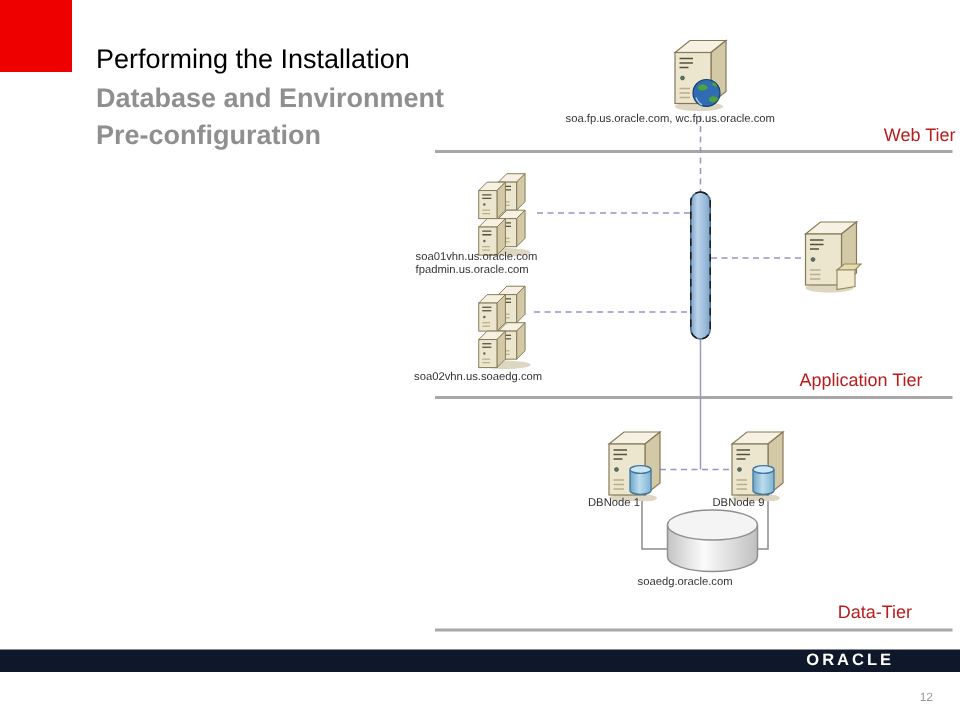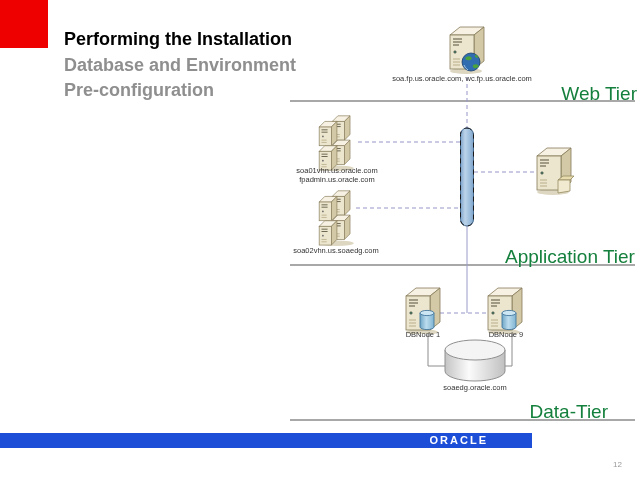--- a/index.html
+++ b/index.html
@@ -3,29 +3,29 @@
 <meta charset="utf-8">
 <style>
   html,body{margin:0;padding:0;background:#e9e9e9;}
   .slide{
     position:relative;width:640px;height:480px;background:#ffffff;overflow:hidden;
     font-family:"Liberation Sans","DejaVu Sans",sans-serif;
   }
   .abs{position:absolute;}
   
   .brand-block{left:0;top:0;width:48px;height:48px;background:#ee0000;}
-  .title{left:64px;top:29px;font-size:18px;font-weight:bold;color:#000;letter-spacing:0px;white-space:nowrap;}
+  .title{left:64px;top:29px;font-size:18px;font-weight:normal;color:#000;letter-spacing:0px;white-space:nowrap;}
   .subtitle{left:64px;top:53px;font-size:18px;font-weight:bold;color:#8f8f8f;line-height:25px;white-space:nowrap;}
   
   .tier-line{left:290px;width:345px;height:2px;background:#a8a8a8;}
-  .tier-label{font-size:19px;color:#15803d;text-align:right;white-space:nowrap;}
+  .tier-label{font-size:12px;color:#b91c1c;text-align:right;white-space:nowrap;}
   
-  .node-label{font-size:7.5px;color:#333;text-align:center;line-height:9px;}
+  .node-label{font-size:7.5px;color:#333;text-align:left;line-height:9px;}
   
-  .footer-bar{left:0;top:433px;width:532px;height:15px;background:#1d4ed8;}
+  .footer-bar{left:0;top:433px;width:640px;height:15px;background:#0f172a;}
   .footer-logo{position:absolute;right:44px;top:1px;color:#fff;font-size:11px;font-weight:bold;letter-spacing:2px;line-height:13px;}
   .page-number{right:18px;top:460px;font-size:8px;color:#9a9a9a;}
   svg{display:block;}
   .lines-layer{left:0;top:0;z-index:1;}
   .icon{z-index:2;}
   .node-label,.tier-label,.title,.subtitle{z-index:3;}
 </style>
 </head>
 <body>
 

